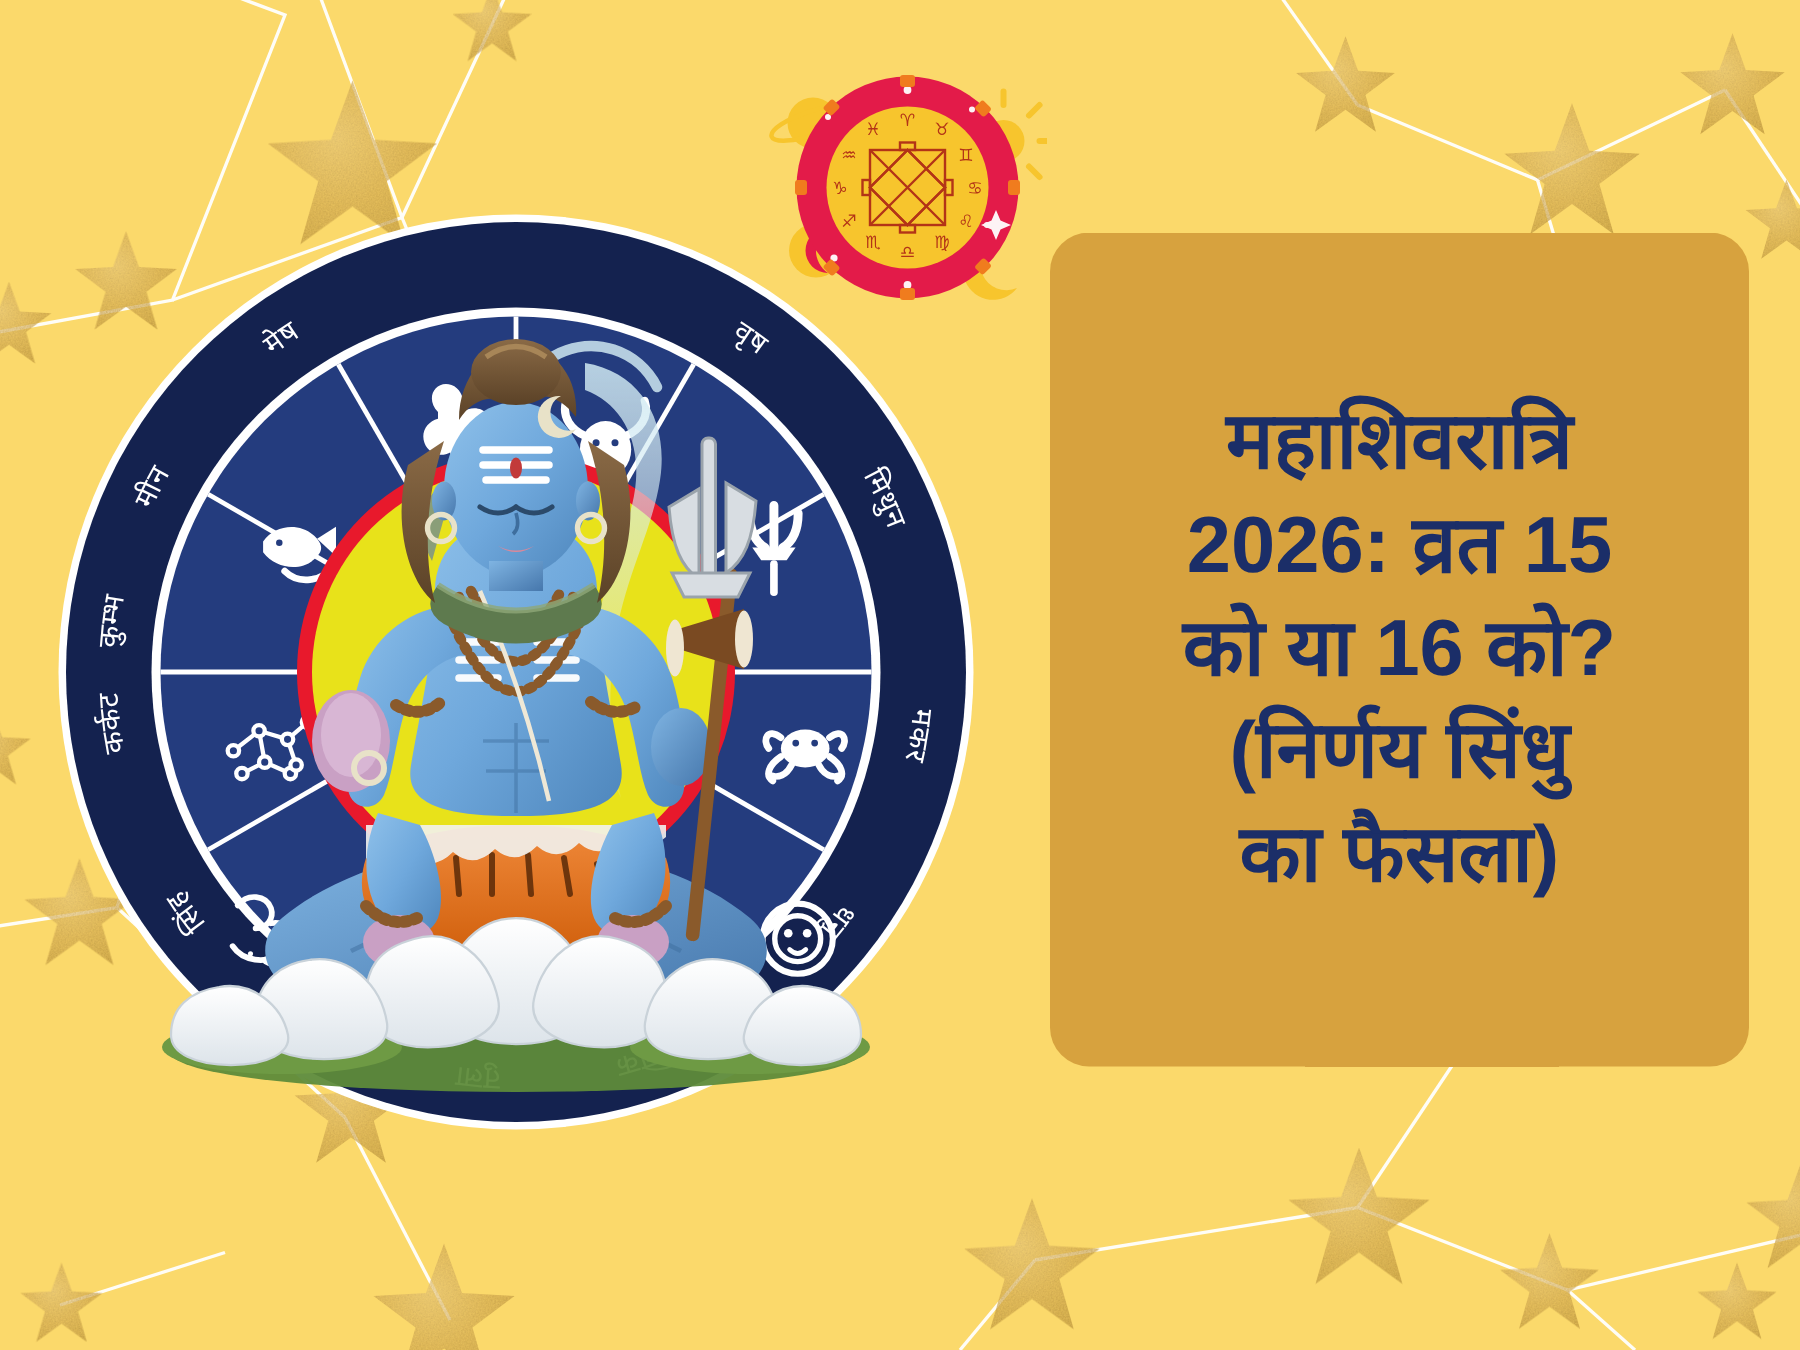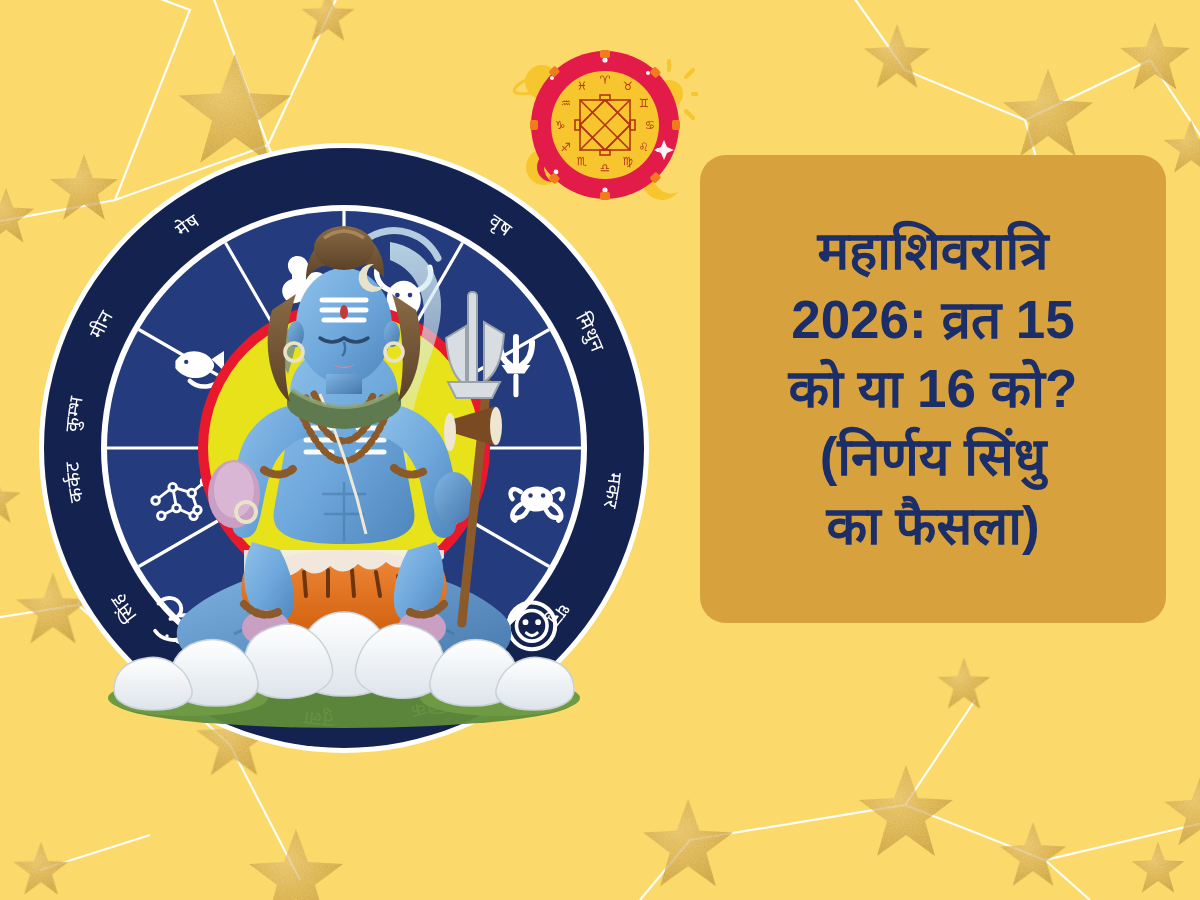--- a/index.html
+++ b/index.html
@@ -27,21 +27,21 @@
   }
 
   
   #shiva-figure { position:absolute; left:38px; top:142px; width:612px; height:612px; }
 
   
   #astro-badge { position:absolute; left:512px; top:32px; width:186px; height:186px; }
 
   
   #headline-panel {
-    position:absolute; left:700px; top:155px; width:466px; height:468px;
+    position:absolute; left:700px; top:155px; width:466px; height:556px;
     background:#D7A23E; border-radius:26px;
     display:flex; align-items:center; justify-content:center;
     padding:26px 20px;
   }
   #headline-text {
     font-family:"Liberation Sans", sans-serif;
     font-weight:700;
     font-size:53px;
     line-height:1.30;
     color:#1B2E68;

